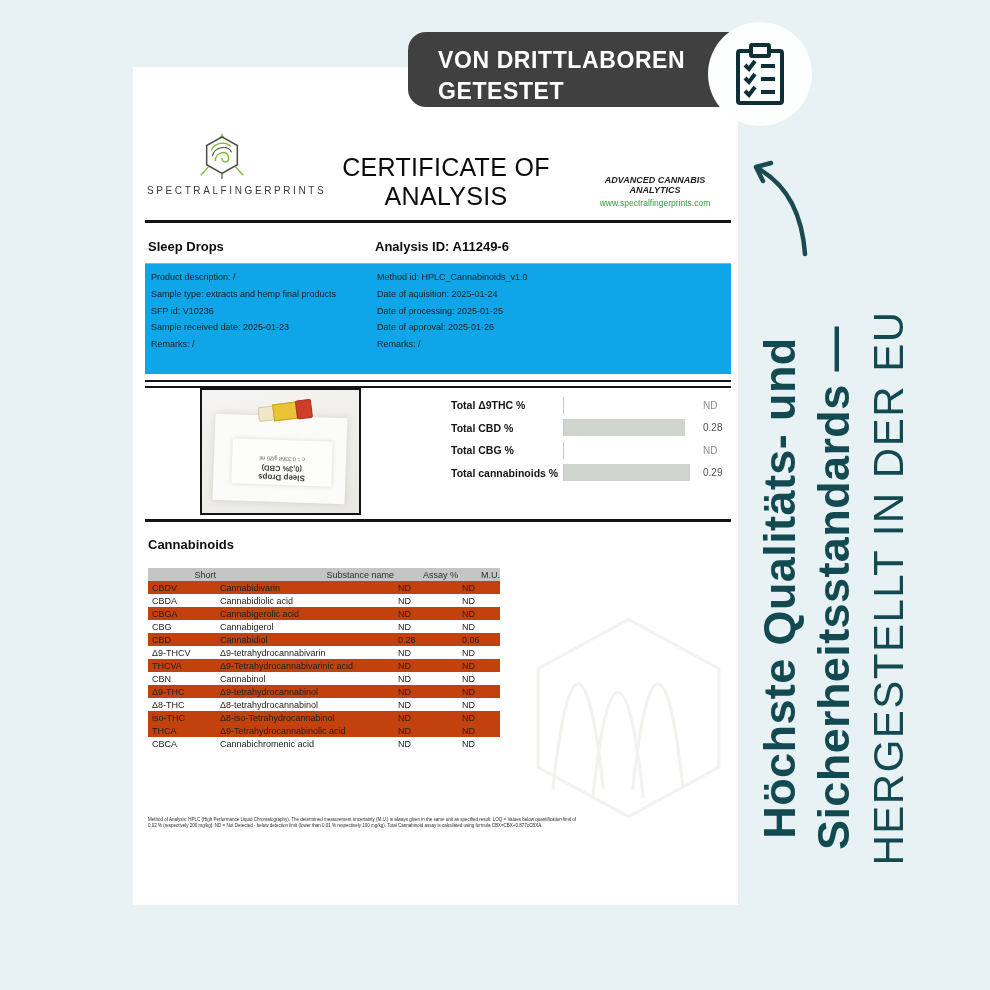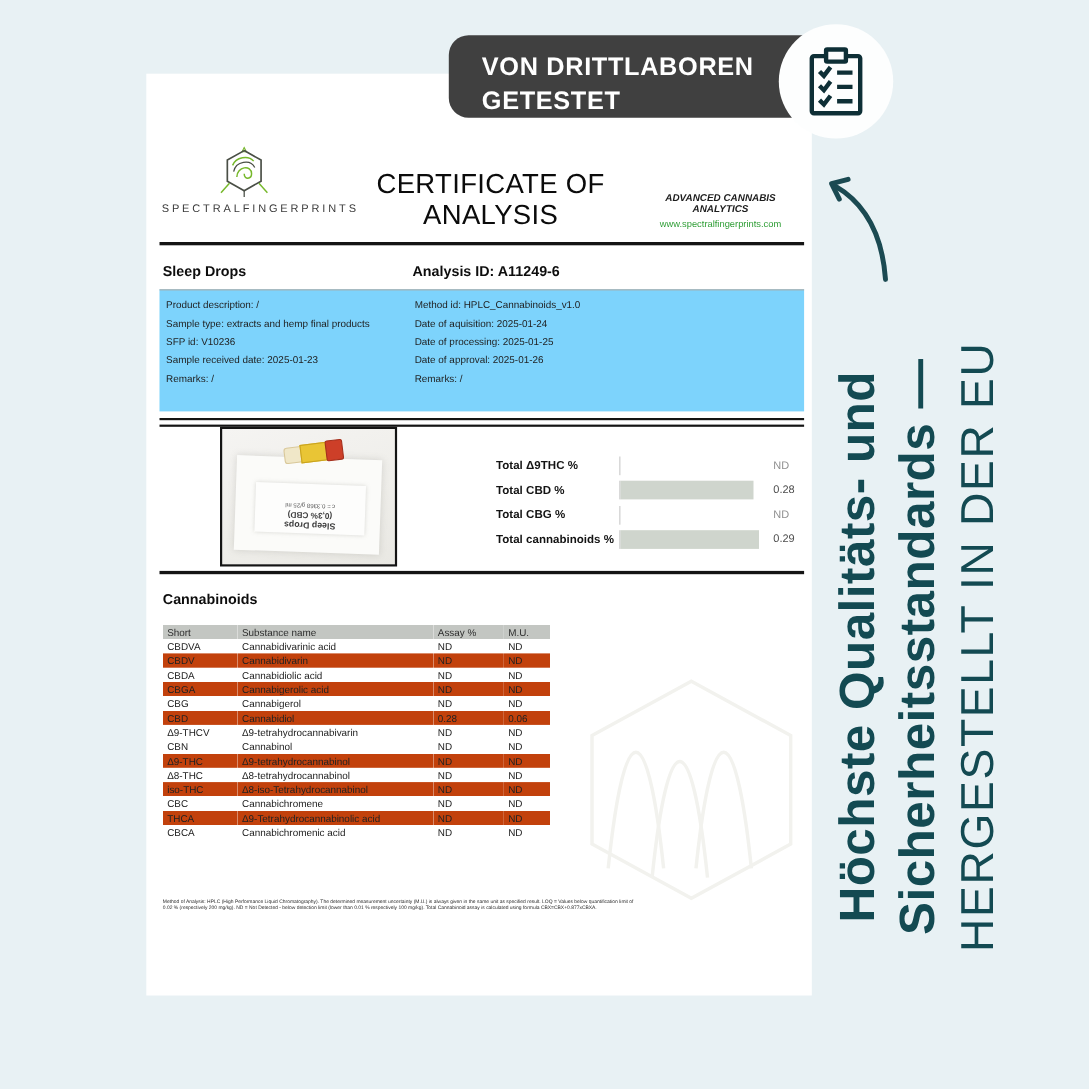--- a/index.html
+++ b/index.html
@@ -21,52 +21,52 @@
 
   .rule{position:absolute;left:12px;width:586px;}
   .thick{height:3px;background:#141414;}
   .r1{top:153px;}
   .double{top:313px;height:2px;border-top:2px solid #141414;border-bottom:2px solid #141414;padding-top:2px;background:transparent;}
   .r3{top:452px;}
 
   .h-product{position:absolute;left:15px;top:172px;font-size:13px;font-weight:700;color:#0d0d0d;}
   .h-analysis{position:absolute;left:242px;top:172px;font-size:13px;font-weight:700;color:#0d0d0d;}
 
-  .panel{position:absolute;left:12px;top:196px;width:586px;height:110px;background:#7dd3fc;border-top:1px solid #a9aca8;}
+  .panel{position:absolute;left:12px;top:196px;width:586px;height:110px;background:#0ea5e9;border-top:1px solid #a9aca8;}
   .panel .col{position:absolute;top:5px;font-size:9px;color:#1e1e1e;line-height:16.8px;}
   .panel .left{left:6px;width:222px;}
   .panel .right{left:232px;width:330px;}
 
   
   .photo{position:absolute;left:67px;top:321px;width:157px;height:123px;border:2px solid #141414;background:linear-gradient(160deg,#f5f4f2 0%,#efeeea 55%,#e9e8e3 100%);overflow:hidden;}
   .paper{position:absolute;left:12px;top:26px;width:132px;height:86px;background:#fbfbf9;transform:rotate(2deg);box-shadow:0 0 7px rgba(120,120,110,0.25);}
   .vial{position:absolute;left:56px;top:12px;width:54px;height:18px;transform:rotate(-7deg);}
   .vial .body{position:absolute;left:0;top:2px;width:16px;height:13px;background:#f0e7c8;border:1px solid #d9c89a;border-radius:3px 0 0 3px;}
   .vial .liquid{position:absolute;left:15px;top:1px;width:24px;height:15px;background:#e9c535;border:1px solid #caa41f;}
   .vial .cap{position:absolute;left:38px;top:0;width:14px;height:17px;background:#cd3f28;border:1px solid #a52f1c;border-radius:2px;}
   .photo-label{position:absolute;left:30px;top:50px;width:100px;height:42px;background:#fdfdfc;box-shadow:0 0 4px rgba(150,150,140,0.35);transform:rotate(182deg);text-align:center;color:#3c3c3c;padding-top:3px;}
   .pl1{font-size:8px;font-weight:700;}
   .pl2{font-size:7.5px;font-weight:700;}
   .pl3{font-size:5.5px;margin-top:2px;color:#555;}
 
   
-  .totals{position:absolute;left:318px;top:345px;width:286px;}
+  .totals{position:absolute;left:318px;top:327px;width:286px;}
   .total-row{display:flex;align-items:center;height:22.5px;}
   .total-label{width:112px;font-size:10.5px;font-weight:700;color:#141414;}
   .bar-area{width:130px;height:17px;position:relative;border-left:1px solid #c9c9c9;}
   .bar-area .bar{position:absolute;left:0;top:0;height:17px;background:#cfd5cd;}
   .total-value{margin-left:9px;font-size:10px;color:#4f4f4f;}
   .total-value.muted{color:#8e8e8e;}
 
   
   .cann-title{position:absolute;left:15px;top:470px;font-size:13px;font-weight:700;color:#0d0d0d;}
   table.cann{position:absolute;left:15px;top:501px;width:352px;border-collapse:collapse;table-layout:fixed;}
   table.cann th,table.cann td{font-size:9px;font-weight:400;text-align:left;padding:1.5px 0 1.5px 4px;color:#222;white-space:nowrap;overflow:hidden;}
   table.cann thead tr{background:#c3c6c2;}
-  table.cann th{color:#2e2e2e;}
+  table.cann th{color:#2e2e2e;text-align:right;}
   table.cann tbody tr.alt{background:#c2410c;}
   col.c1{width:68px;} col.c2{width:178px;} col.c3{width:64px;} col.c4{width:42px;}
 
   .footnote-wrap{position:absolute;left:15px;top:750px;width:430px;height:40px;overflow:visible;}
   .footnote{width:860px;font-size:9px;line-height:11px;color:#2a2a2a;transform:scale(0.5);transform-origin:0 0;}
 
   .watermark{position:absolute;left:388px;top:546px;}
 
   
   .badge{position:absolute;left:408px;top:32px;width:368px;height:75px;background:#404040;border-radius:18px;}
@@ -193,26 +193,20 @@
         </colgroup>
       <thead>
           <tr>
             <th>Short</th>
             <th>Substance name</th>
             <th>Assay %</th>
             <th>M.U.</th>
           </tr>
         </thead>
       <tbody>
-          <tr>
-            <td>CBDVA</td>
-            <td>Cannabidivarinic acid</td>
-            <td>ND</td>
-            <td>ND</td>
-          </tr>
           <tr class="alt">
             <td>CBDV</td>
             <td>Cannabidivarin</td>
             <td>ND</td>
             <td>ND</td>
           </tr>
           <tr>
             <td>CBDA</td>
             <td>Cannabidiolic acid</td>
             <td>ND</td>
@@ -235,20 +229,26 @@
             <td>Cannabidiol</td>
             <td>0.28</td>
             <td>0.06</td>
           </tr>
           <tr>
             <td>Δ9-THCV</td>
             <td>Δ9-tetrahydrocannabivarin</td>
             <td>ND</td>
             <td>ND</td>
           </tr>
+          <tr class="alt">
+            <td>THCVA</td>
+            <td>Δ9-Tetrahydrocannabivarinic acid</td>
+            <td>ND</td>
+            <td>ND</td>
+          </tr>
           <tr>
             <td>CBN</td>
             <td>Cannabinol</td>
             <td>ND</td>
             <td>ND</td>
           </tr>
           <tr class="alt">
             <td>Δ9-THC</td>
             <td>Δ9-tetrahydrocannabinol</td>
             <td>ND</td>
@@ -256,26 +256,20 @@
           </tr>
           <tr>
             <td>Δ8-THC</td>
             <td>Δ8-tetrahydrocannabinol</td>
             <td>ND</td>
             <td>ND</td>
           </tr>
           <tr class="alt">
             <td>iso-THC</td>
             <td>Δ8-iso-Tetrahydrocannabinol</td>
-            <td>ND</td>
-            <td>ND</td>
-          </tr>
-          <tr>
-            <td>CBC</td>
-            <td>Cannabichromene</td>
             <td>ND</td>
             <td>ND</td>
           </tr>
           <tr class="alt">
             <td>THCA</td>
             <td>Δ9-Tetrahydrocannabinolic acid</td>
             <td>ND</td>
             <td>ND</td>
           </tr>
           <tr>

